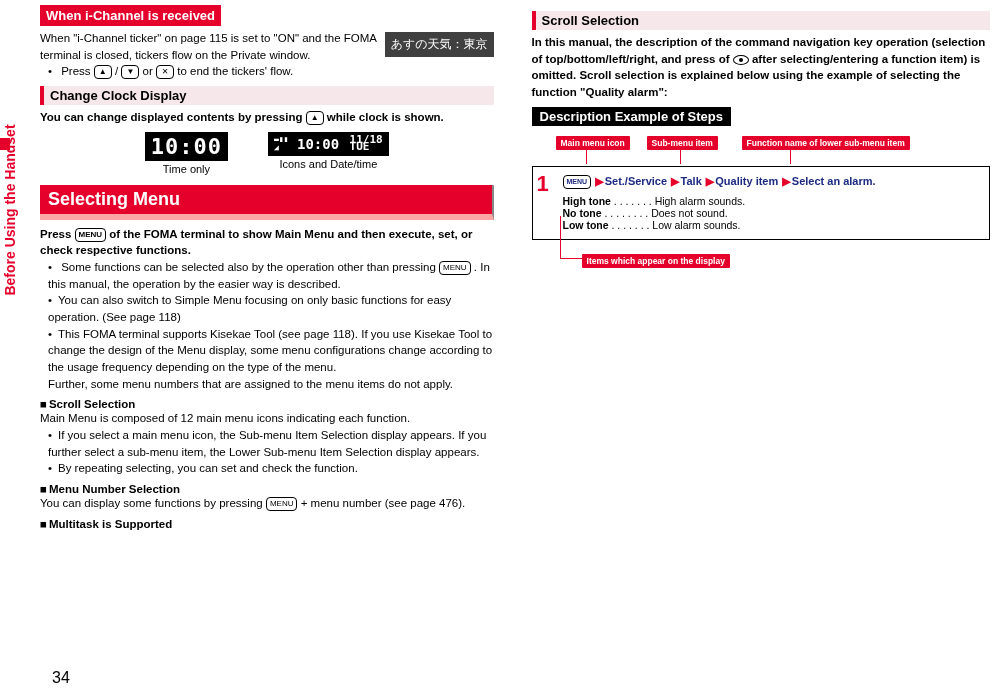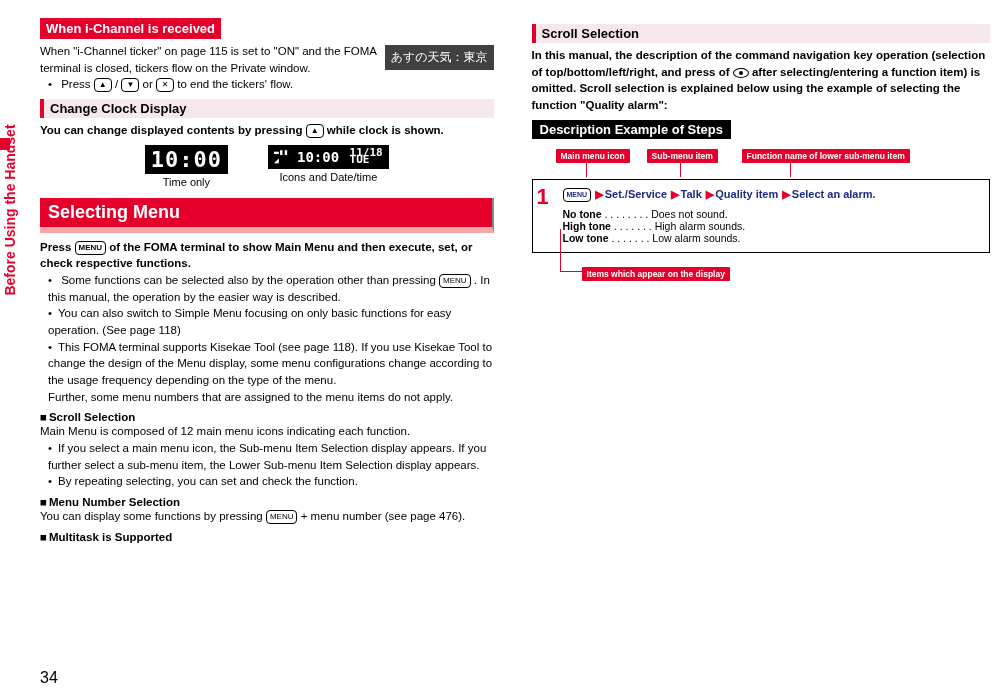--- a/index.html
+++ b/index.html
@@ -30,21 +30,21 @@
   }
   .side-label .txt {
     transform: rotate(-90deg);
     white-space: nowrap;
     color: #e5002b;
     font-weight: bold;
     font-size: 14px;
   }
   .page {
     position: absolute;
-    left: 40px; top: 18px;
+    left: 40px; top: 5px;
     width: 950px;
     display: flex;
     gap: 38px;
   }
   .col {
     width: 455px;
   }
   .col2 {
     width: 460px;
   }
@@ -155,21 +155,21 @@
     position:absolute; background:#e5002b; width:1px;
   }
   .bottom-callout { margin-top:8px; position:relative; height:22px;}
   .bottom-callout .pill { position:absolute; left:50px; top:6px;}
   .bottom-callout .line { position:absolute; left:28px; top:-32px; width:1px; height:42px; background:#e5002b;}
   .bottom-callout .line2 { position:absolute; left:28px; top:10px; width:24px; height:1px; background:#e5002b;}
   .step-opts { margin-top:6px; font-size:10.5px; }
   .step-opts div span.b { font-weight:bold;}
 
   .page-num {
-    position:absolute; left:40px; bottom:10px;
+    position:absolute; left:52px; bottom:10px;
     font-size:16px;
   }
 </style>
 </head>
 <body>
 
 <div class="side-label">
   <div class="bar"></div>
   <div class="txt">Before Using the Handset</div>
 </div>
@@ -286,22 +286,22 @@
     <div class="step-box">
       <div class="step-num">1</div>
       <div class="blue-line">
         <span class="btn-key" style="font-size:7px;">MENU</span>
         <span class="arrow">▶</span><span>Set./Service</span>
         <span class="arrow">▶</span><span>Talk</span>
         <span class="arrow">▶</span><span>Quality item</span>
         <span class="arrow">▶</span><span>Select an alarm.</span>
       </div>
       <div class="step-opts">
+        <div><span class="b">High tone</span><span> . . . . . . . High alarm sounds.</span></div>
         <div><span class="b">No tone</span><span> . . . . . . . . Does not sound.</span></div>
-        <div><span class="b">High tone</span><span> . . . . . . . High alarm sounds.</span></div>
         <div><span class="b">Low tone</span><span> . . . . . . . Low alarm sounds.</span></div>
       </div>
     </div>
 
     <div class="bottom-callout">
       <div class="line"></div>
       <div class="line2"></div>
       <span class="pill">Items which appear on the display</span>
     </div>
 

